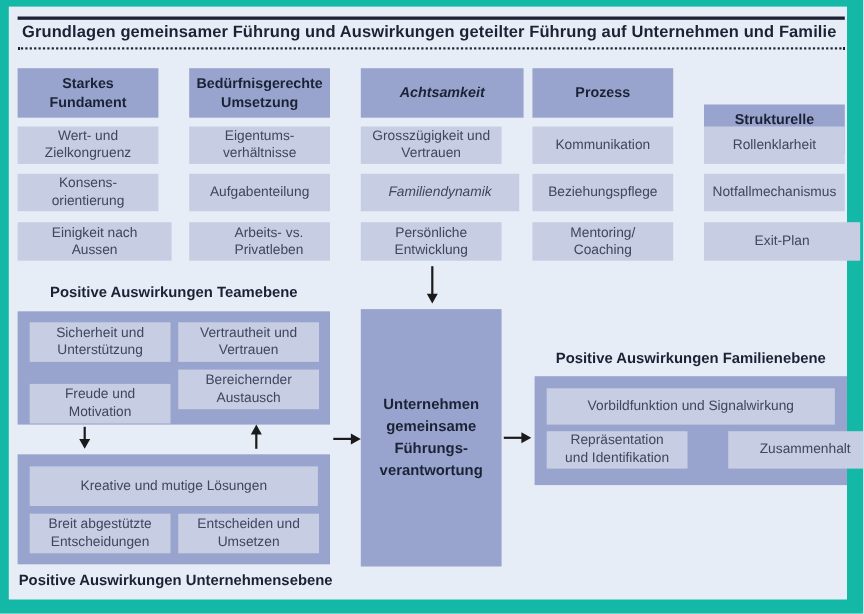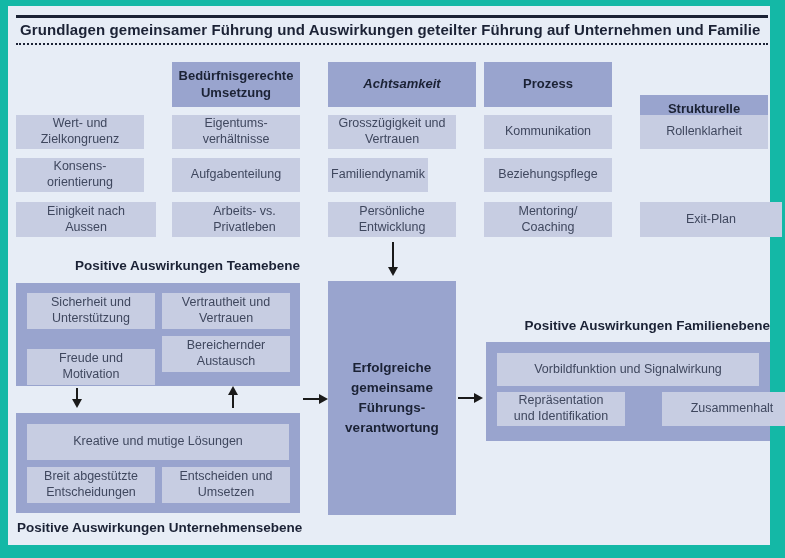--- a/index.html
+++ b/index.html
@@ -28,68 +28,71 @@
   }
   .container { position:absolute; background:var(--box-medium,#99a4ce); }
   .center-box {
     background:var(--box-medium,#99a4ce); color:var(--text-dark,#1b2235);
     font-weight:bold; font-size:13.5px; line-height:1.5;
   }
   .section-label {
     position:absolute; font-weight:bold; font-size:13.5px;
     color:var(--text-dark,#1b2235);
   }
-  .tcenter { text-align:right; }
+  .tcenter { text-align:center; }
   .aline { position:absolute; background:var(--arrow,#1a1a1a); }
   .ahead { position:absolute; width:0; height:0; }
   .ahead.down  { border-left:5px solid transparent; border-right:5px solid transparent; border-top:9px solid var(--arrow,#1a1a1a); }
   .ahead.up    { border-left:5px solid transparent; border-right:5px solid transparent; border-bottom:9px solid var(--arrow,#1a1a1a); }
   .ahead.right { border-top:5px solid transparent; border-bottom:5px solid transparent; border-left:9px solid var(--arrow,#1a1a1a); }
 </style>
 </head>
 <body>
 
 <div class="frame">
   <div class="panel"></div>
 
   <div class="title-block">
     <span class="title-text">Grundlagen gemeinsamer Führung und Auswirkungen geteilter Führung auf Unternehmen und Familie</span>
   </div>
 
+  <div class="hbox" style="left:16px;top:62px;width:128px;height:45px;">Starkes
+Fundament</div>
   <div class="lbox" style="left:16px;top:115px;width:128px;height:34px;">Wert- und
 Zielkongruenz</div>
   <div class="lbox" style="left:16px;top:158px;width:128px;height:34px;">Konsens-
 orientierung</div>
   <div class="lbox" style="left:16px;top:202px;width:140px;height:35px;">Einigkeit nach
 Aussen</div>
 
   <div class="hbox" style="left:172px;top:62px;width:128px;height:45px;">Bedürfnisgerechte
 Umsetzung</div>
   <div class="lbox" style="left:172px;top:115px;width:128px;height:34px;">Eigentums-
 verhältnisse</div>
   <div class="lbox" style="left:172px;top:158px;width:128px;height:34px;">Aufgabenteilung</div>
   <div class="lbox" style="left:172px;top:202px;width:128px;height:35px;padding-left:17px;">Arbeits- vs.
 Privatleben</div>
 
   <div class="hbox" style="left:328px;top:62px;width:148px;height:45px;font-style:italic;">Achtsamkeit</div>
   <div class="lbox" style="left:328px;top:115px;width:128px;height:34px;">Grosszügigkeit und
 Vertrauen</div>
-  <div class="lbox" style="left:328px;top:158px;width:100px;height:34px;">Familiendynamik</div>
+  <div class="lbox" style="left:328px;top:158px;width:144px;height:34px;font-style:italic;">Familiendynamik</div>
   <div class="lbox" style="left:328px;top:202px;width:128px;height:35px;">Persönliche
 Entwicklung</div>
 
   <div class="hbox" style="left:484px;top:62px;width:128px;height:45px;">Prozess</div>
   <div class="lbox" style="left:484px;top:115px;width:128px;height:34px;">Kommunikation</div>
   <div class="lbox" style="left:484px;top:158px;width:128px;height:34px;">Beziehungspflege</div>
   <div class="lbox" style="left:484px;top:202px;width:128px;height:35px;">Mentoring/
 Coaching</div>
 
   <div class="hbox" style="left:640px;top:62px;width:128px;height:45px;margin-top:33px;">Strukturelle
 Massnahmen</div>
   <div class="lbox" style="left:640px;top:115px;width:128px;height:34px;">Rollenklarheit</div>
+  <div class="lbox" style="left:640px;top:158px;width:128px;height:34px;">Notfallmechanismus</div>
   <div class="lbox" style="left:640px;top:202px;width:142px;height:35px;">Exit-Plan</div>
 
   <div class="section-label tcenter" style="left:16px;top:258px;width:284px;">Positive Auswirkungen Teamebene</div>
   <div class="container" style="left:16px;top:283px;width:284px;height:103px;"></div>
   <div class="lbox" style="left:27px;top:293px;width:128px;height:36px;">Sicherheit und
 Unterstützung</div>
   <div class="lbox" style="left:162px;top:293px;width:128px;height:36px;">Vertrautheit und
 Vertrauen</div>
   <div class="lbox" style="left:27px;top:336px;width:128px;height:36px;margin-top:13px;">Freude und
 Motivation</div>
@@ -97,21 +100,21 @@
 Austausch</div>
 
   <div class="container" style="left:16px;top:413px;width:284px;height:100px;"></div>
   <div class="lbox" style="left:27px;top:424px;width:262px;height:36px;">Kreative und mutige Lösungen</div>
   <div class="lbox" style="left:27px;top:467px;width:128px;height:36px;">Breit abgestützte
 Entscheidungen</div>
   <div class="lbox" style="left:162px;top:467px;width:128px;height:36px;">Entscheiden und
 Umsetzen</div>
   <div class="section-label" style="left:17px;top:520px;width:300px;">Positive Auswirkungen Unternehmensebene</div>
 
-  <div class="center-box" style="left:328px;top:281px;width:128px;height:234px;">Erfolgreiche
+  <div class="center-box" style="left:328px;top:281px;width:128px;height:234px;">Unternehmen
 gemeinsame
 Führungs-
 verantwortung</div>
 
   <div class="section-label tcenter" style="left:486px;top:318px;width:284px;">Positive Auswirkungen Familienebene</div>
   <div class="container" style="left:486px;top:342px;width:284px;height:99px;"></div>
   <div class="lbox" style="left:497px;top:353px;width:262px;height:33px;">Vorbildfunktion und Signalwirkung</div>
   <div class="lbox" style="left:497px;top:392px;width:128px;height:34px;">Repräsentation
 und Identifikation</div>
   <div class="lbox" style="left:662px;top:392px;width:140px;height:34px;">Zusammenhalt</div>

